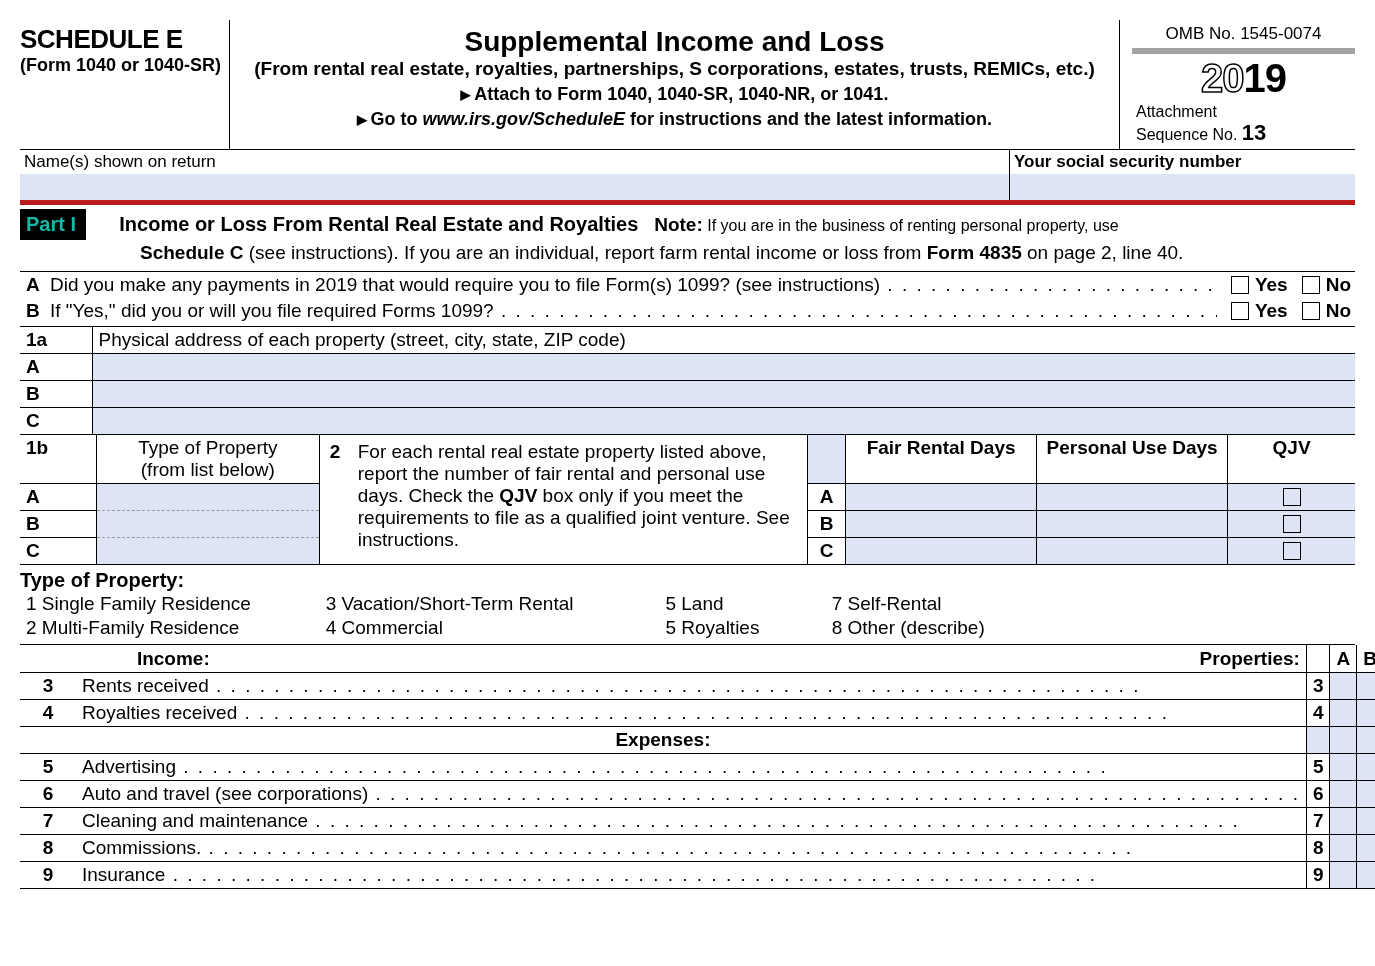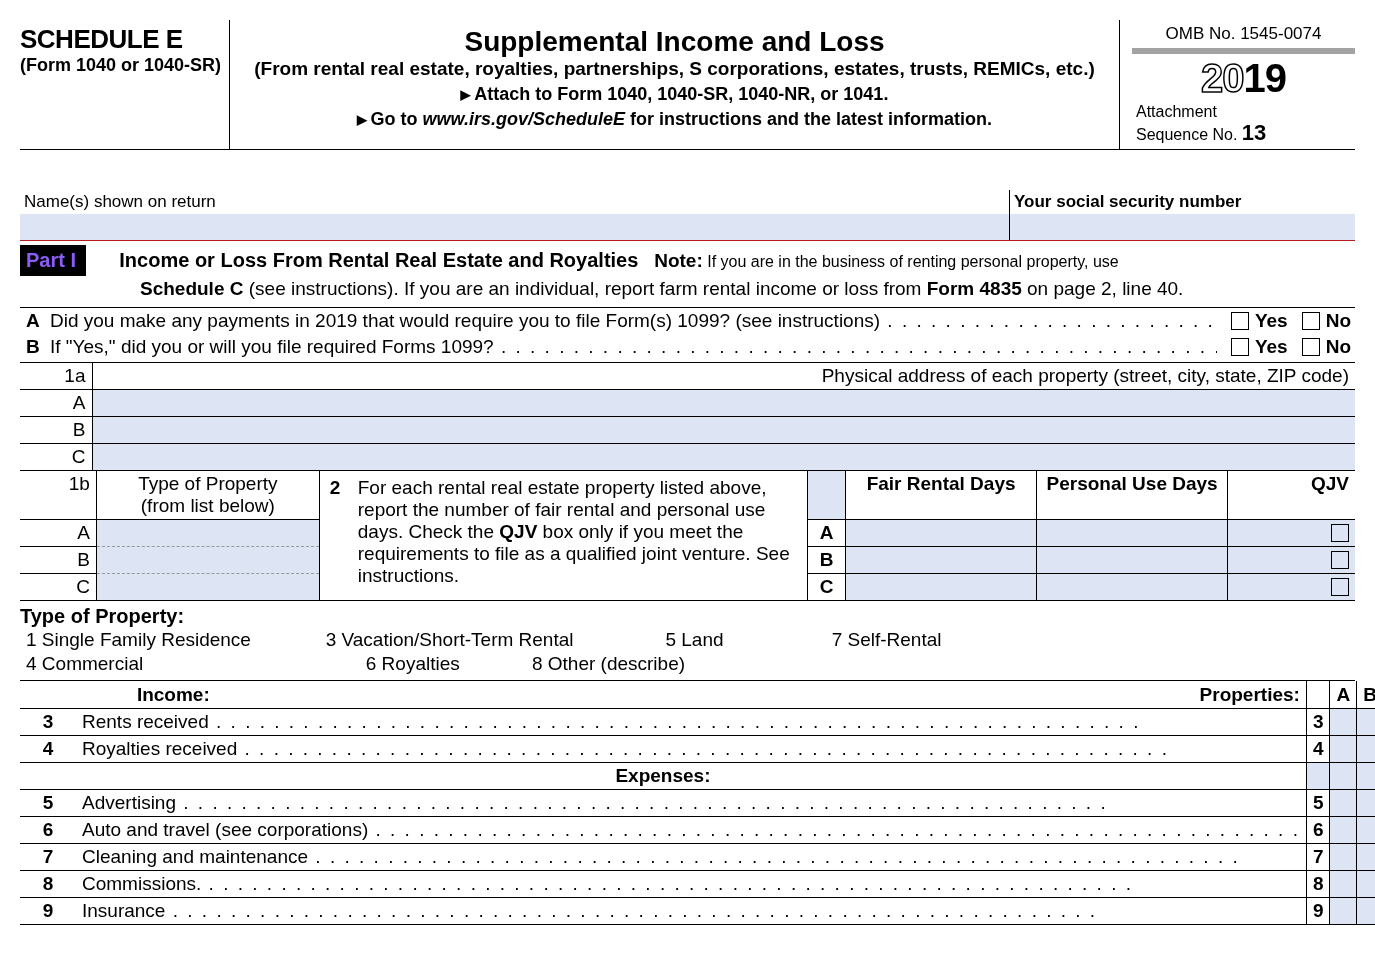--- a/index.html
+++ b/index.html
@@ -42,32 +42,32 @@
     text-align: center;
   }
   .hdr-right .omb { border-bottom: 6px solid #a3a3a3; padding-bottom: 4px;}
   .hdr-right .year { font-size: 40px; font-weight: bold; letter-spacing: -1px; margin-top:2px;}
   .hdr-right .year .outline {
     -webkit-text-stroke: 1.5px #000;
     -webkit-text-fill-color: #fff;
   }
   .hdr-right .seq { font-size: 16px; text-align: left; padding-left: 4px; line-height:1.1; margin-top:2px;}
   .hdr-right .seq .big { font-size: 22px; font-weight: bold;}
-  .namessn { display: flex; border-bottom: 1px solid #b91c1c; margin-top: 40px; }
+  .namessn { display: flex; border-bottom: 5px solid #b91c1c; }
   .namessn .nm { flex: 1; border-right: 1px solid #000; }
   .namessn .ssn { width: 345px; }
   .namessn .lbl { font-size: 17px; padding: 2px 4px; }
   .fillrow { background: #dde4f3; height: 26px; }
   .part {
     border-bottom: 1px solid #000;
     padding: 4px 0 6px;
     line-height: 1.35;
   }
   .part-lbl {
-    background: #000; color: #8b5cf6;
+    background: #000; color: #14b8a6;
     font-weight: bold; padding: 2px 10px 2px 6px;
     font-size: 20px;
     display: inline-block;
   }
   .part-title { font-weight: bold; font-size: 20px; margin-left: 28px;}
   .part-note { font-size: 16px; }
   .part-cont { margin-left: 120px; font-size: 19px; }
   .qrow {
     display: flex; align-items: center;
     font-size: 19px; padding: 2px 4px 2px 6px;
@@ -85,25 +85,25 @@
   }
   .yn { font-weight: bold; }
   .questions { border-bottom: 1px solid #000; padding-bottom:2px;}
   table.grid { width: 100%; border-collapse: collapse; }
   table.grid td, table.grid th {
     border: 1px solid #000; border-top: none;
     font-size: 19px; padding: 2px 6px;
     vertical-align: top;
   }
   table.grid td.noleft, table.grid th.noleft { border-left: none;}
-  table.grid td.noright, table.grid th.noright { border-right: none; text-align: right;}
+  table.grid td.noright, table.grid th.noright { border-right: none;}
   .fill { background: #dde4f3; }
   .ctr { text-align: center; }
   .bold { font-weight: bold; }
-  .rowlbl { width: 72px; font-weight: normal; text-align:right;}
+  .rowlbl { width: 72px; font-weight: bold; text-align:left;}
   .dashbox { border-bottom: 1px dashed #999 !important; }
   .proptype { font-size: 19px; padding: 4px 0; border-bottom:1px solid #000;}
   .proptype .hdr2 { font-weight: bold; font-size: 20px; }
   .proptype-cols { display: flex; flex-wrap: wrap; }
   .proptype-cols > div { width: 25%; padding: 1px 0; margin-left: 6px;}
   .proptype-cols > div.w20 { width:22%;}
   .proptype-cols > div.w15 { width:12%;}
   table.expense { width:100%; border-collapse: collapse;}
   table.expense td { border:1px solid #000; border-top:none; font-size:19px; padding:1px 6px; height:27px;}
   table.expense td.noleft { border-left:none;}
@@ -250,22 +250,23 @@
   </tbody>
     </table>
 
   <div class="proptype">
     <div class="hdr2">Type of Property:</div>
     <div class="proptype-cols">
       <div class="w20">1  Single Family Residence</div>
       <div>3  Vacation/Short-Term Rental</div>
       <div class="w15">5  Land</div>
       <div>7  Self-Rental</div>
+      <div class="w20">2  Multi-Family Residence</div>
       <div>4  Commercial</div>
-      <div class="w15">6  Royalties</div>
+      <div class="w15">5  Royalties</div>
       <div>8  Other (describe)</div>
     </div>
   </div>
 
   <table class="expense">
     <tbody>
         <tr class="sechdr">
       <td class="noleft" colspan="2" style="border-right:none">Income:</td>
       <td style="text-align:right;border-left:none">Properties:</td>
       <td class="lnumbox"></td>

